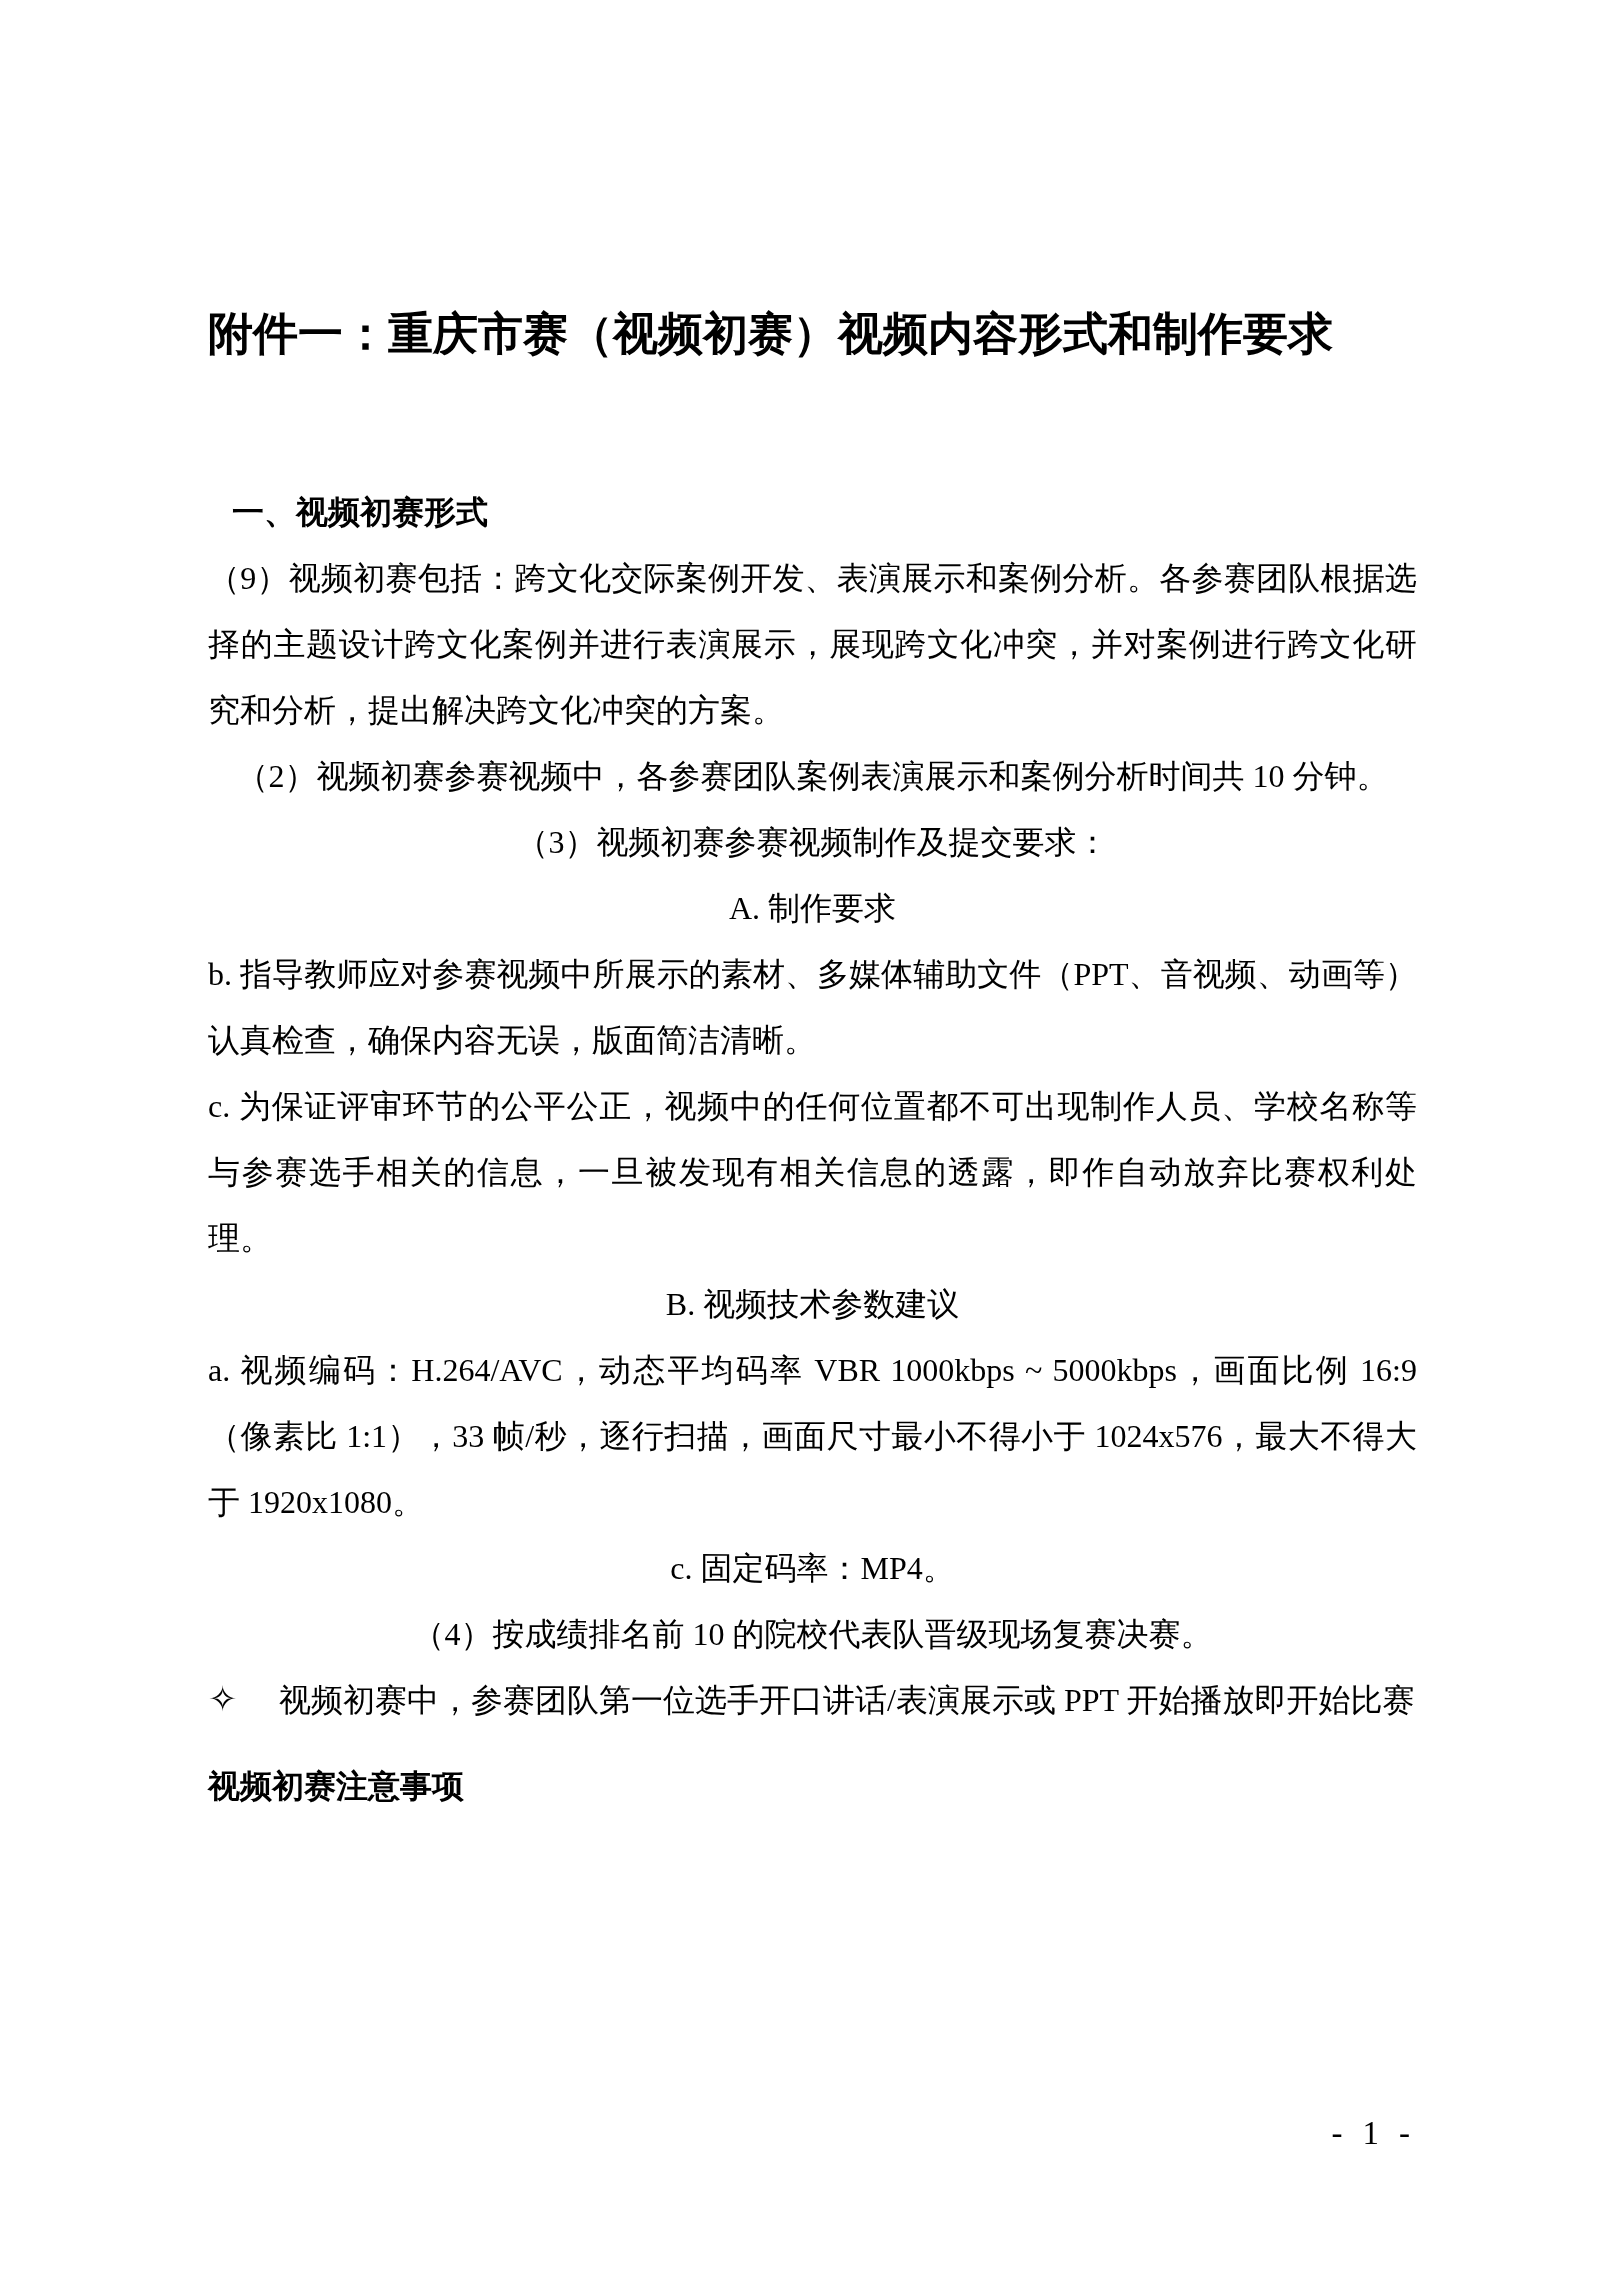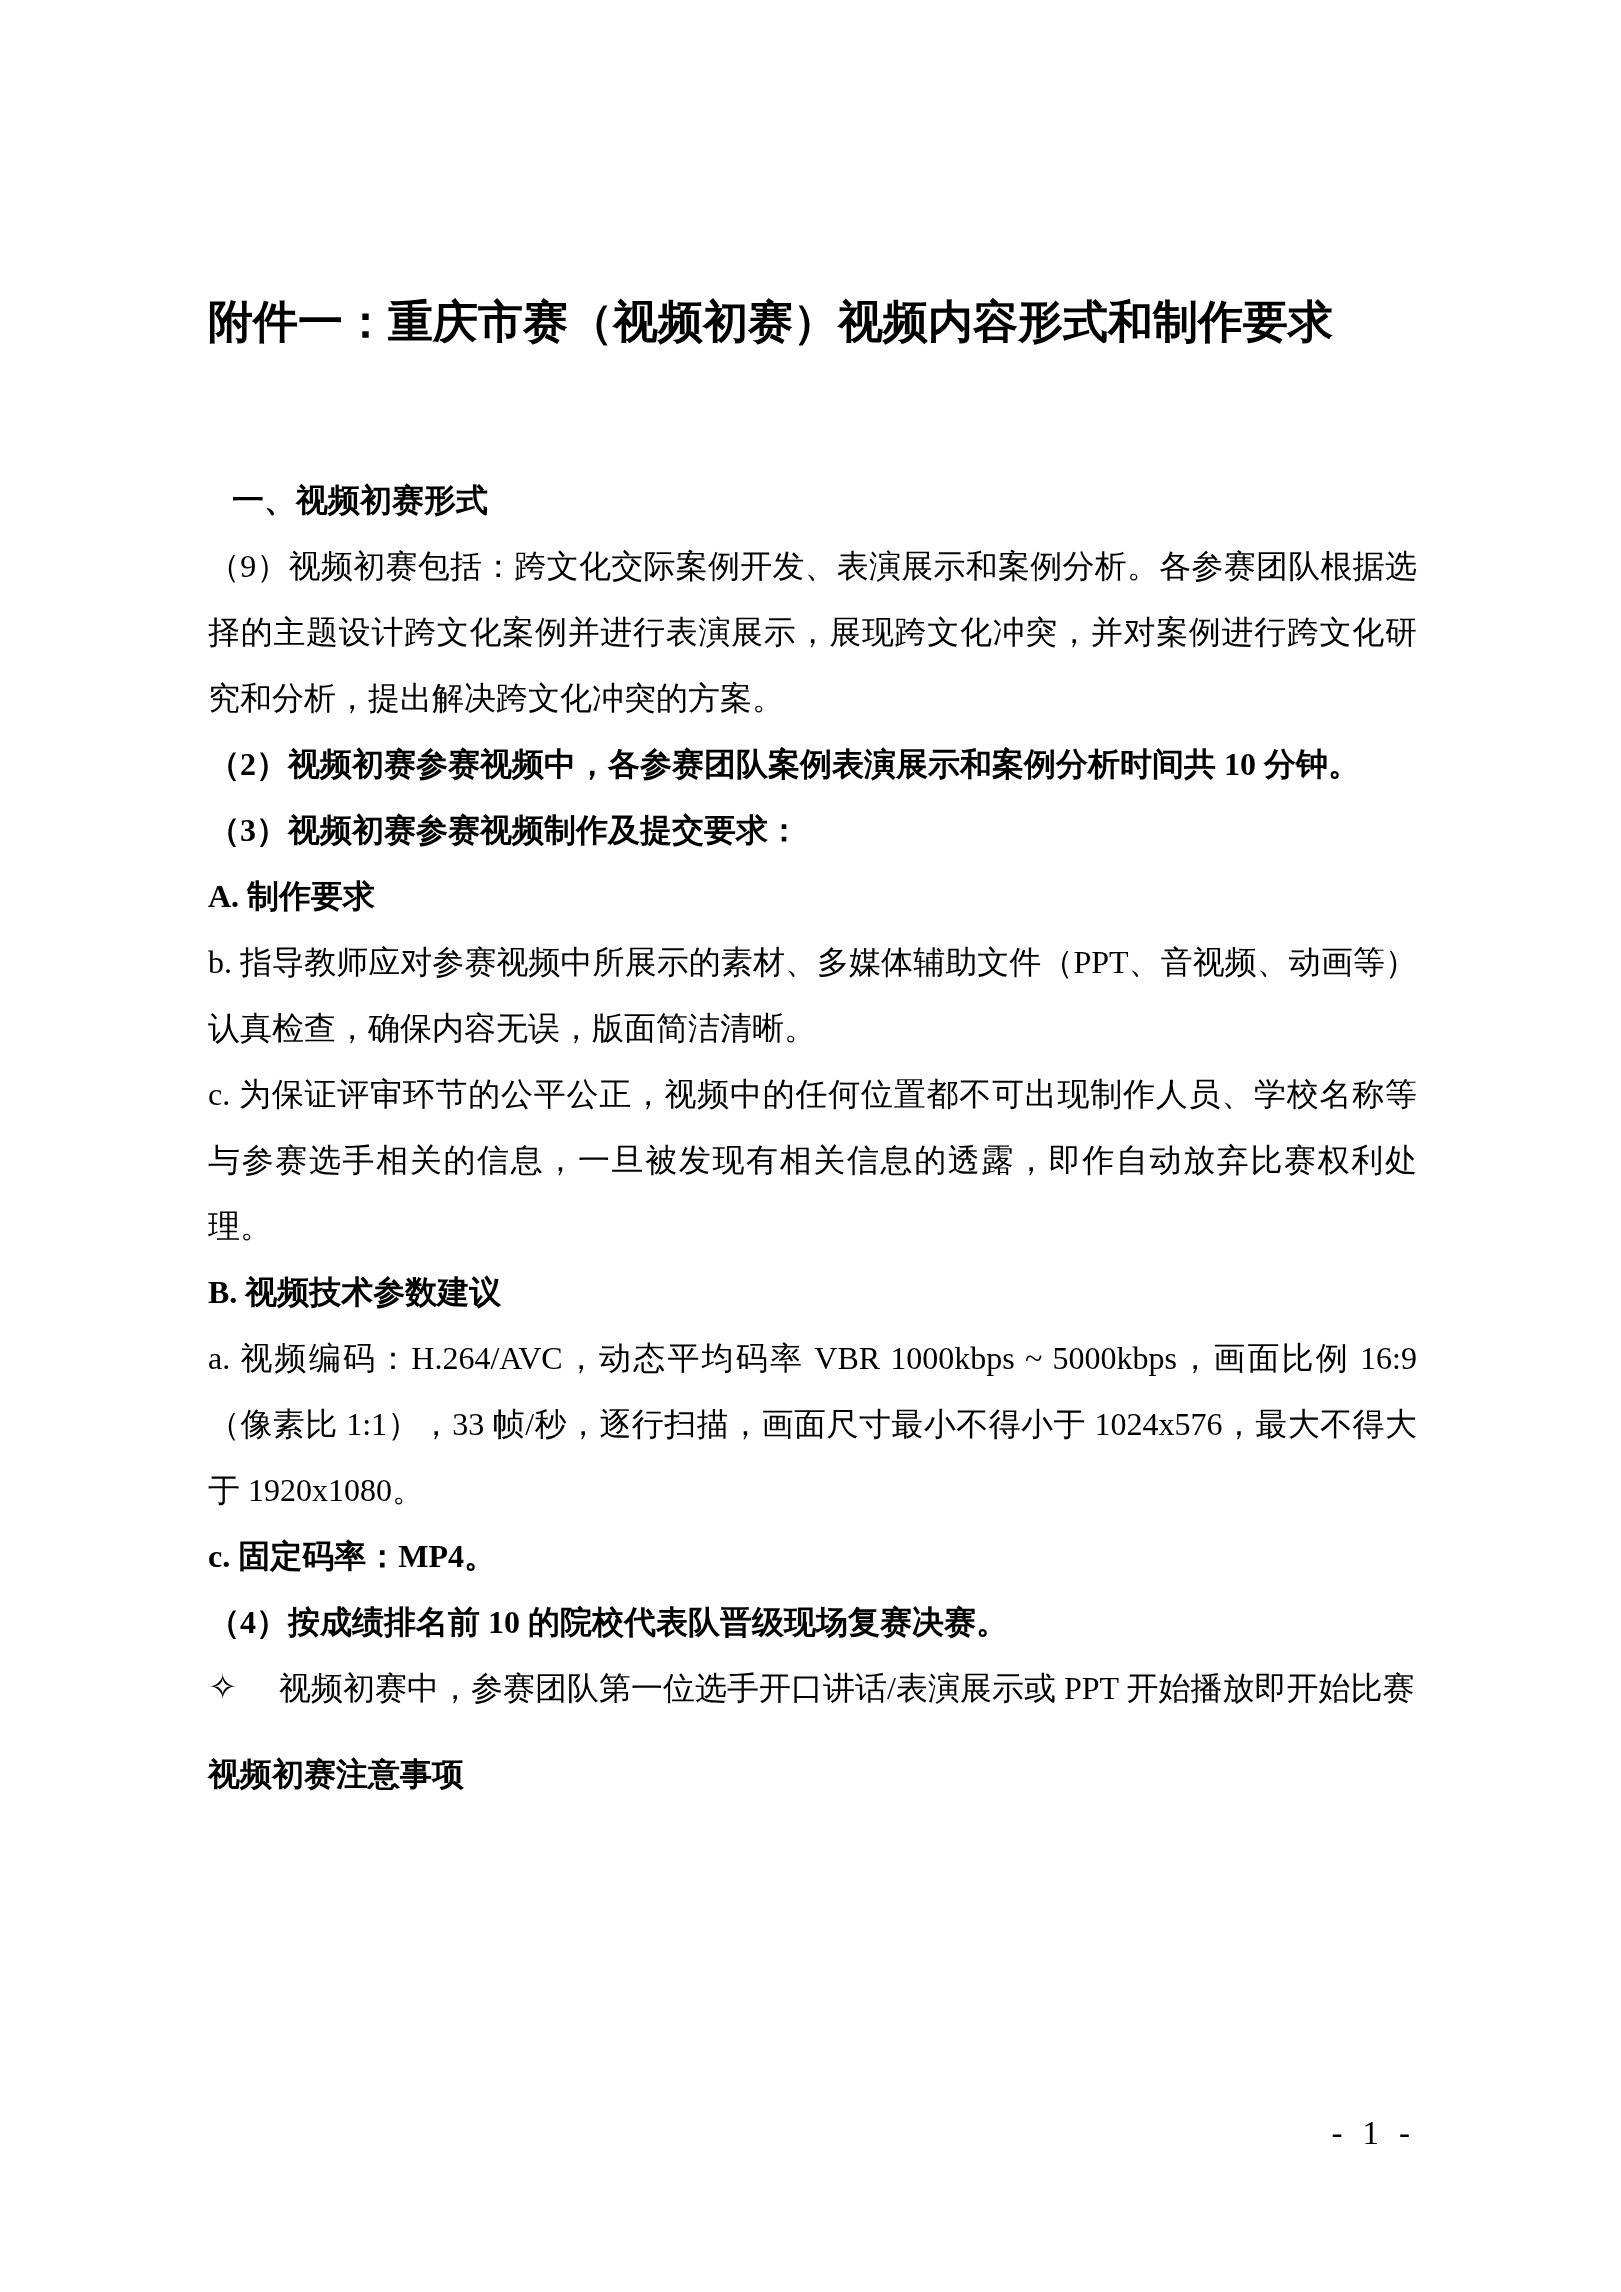--- a/index.html
+++ b/index.html
@@ -15,33 +15,33 @@
     position: absolute;
     left: 208px;
     top: 294px;
     width: 1209px;
   }
   .doc-title {
     font-family: "Liberation Sans", "DejaVu Sans", sans-serif;
     font-weight: bold;
     font-size: 45px;
     line-height: 55px;
-    margin: 0 0 118px 0;
+    margin: 12px 0 118px 0;
     white-space: nowrap;
   }
   .para {
     margin: 0;
     font-family: "Liberation Serif", "DejaVu Serif", serif;
     font-size: 32px;
     line-height: 66px;
     text-align: justify;
     text-justify: inter-character;
     word-break: break-all;
   }
-  .para.last { text-align: left; font-weight: bold; }
+  .para.last { text-align: center; }
   .sec-heading {
     font-family: "Liberation Sans", "DejaVu Sans", sans-serif;
     font-weight: bold;
     text-align: left;
     margin-left: 24px;
   }
   .notes-heading {
     font-family: "Liberation Sans", "DejaVu Sans", sans-serif;
     font-weight: bold;
     margin-top: 19.6px;

